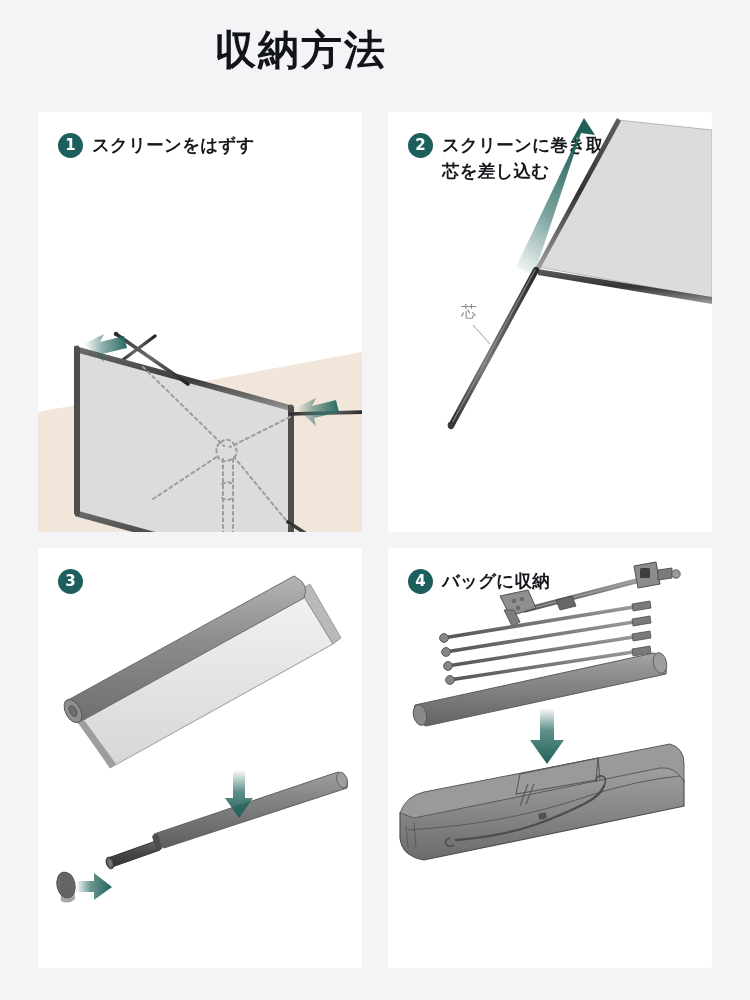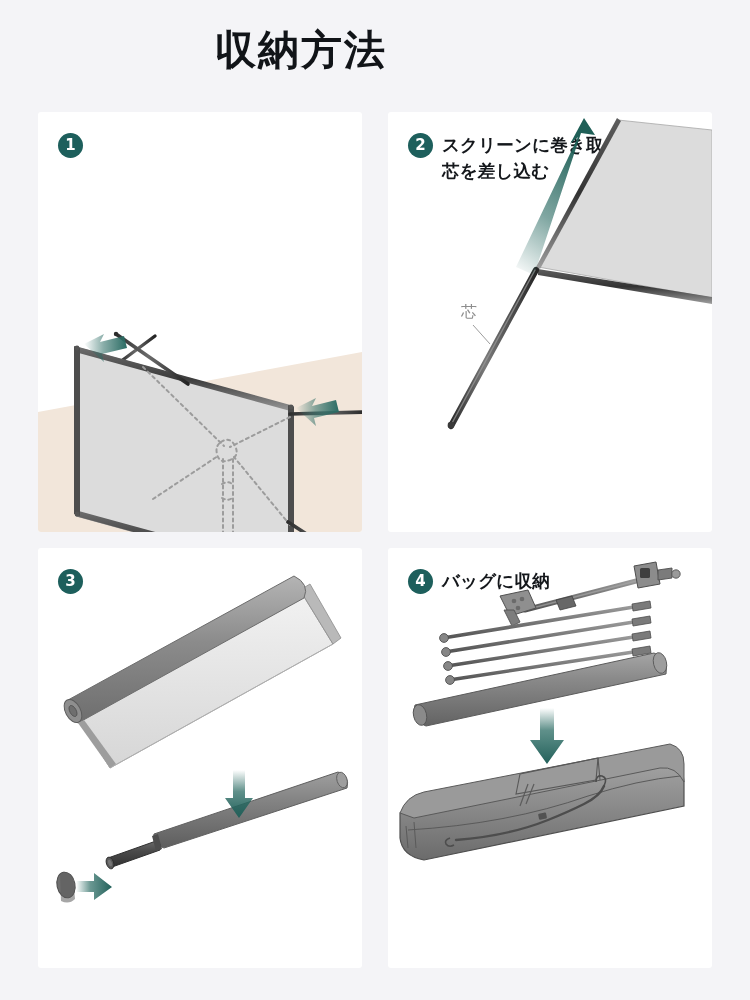--- a/index.html
+++ b/index.html
@@ -74,20 +74,21 @@
 
 <div class="page">
 
   <div class="page-title">収納方法</div>
 
   <div class="grid">
 
     <div class="card">
       <div class="card-head">
         <div class="badge">1</div>
+        <div class="caption">スクリーンをはずす</div>
       </div>
 
       <div class="art">
         <svg viewBox="0 0 324 420" width="324" height="420" xmlns="http://www.w3.org/2000/svg">
           <defs>
             <linearGradient id="frameTop1" x1="0" y1="0" x2="0" y2="1">
               <stop offset="0" stop-color="#6f6f6f"></stop>
               <stop offset="0.5" stop-color="#3c3c3c"></stop>
               <stop offset="1" stop-color="#9a9a9a"></stop>
             </linearGradient>

